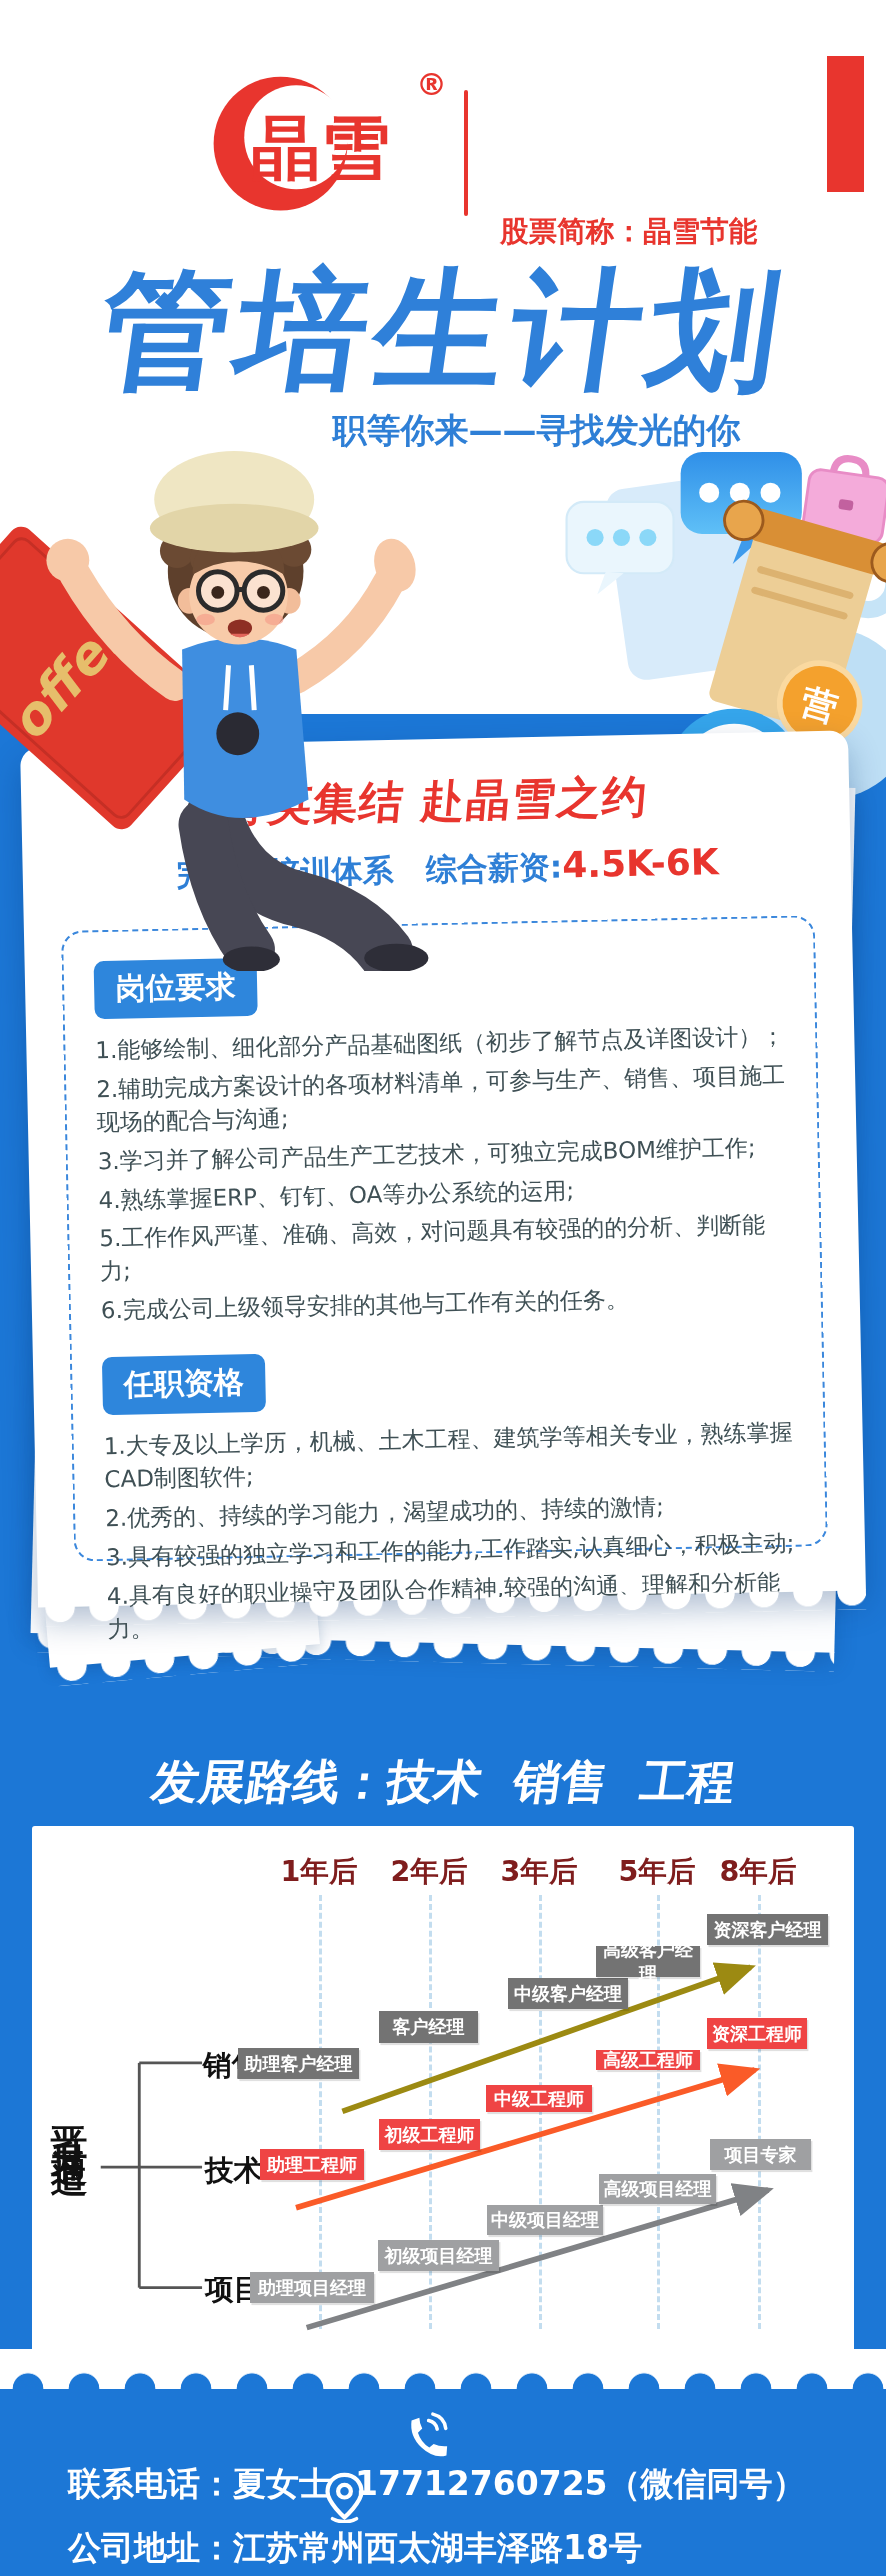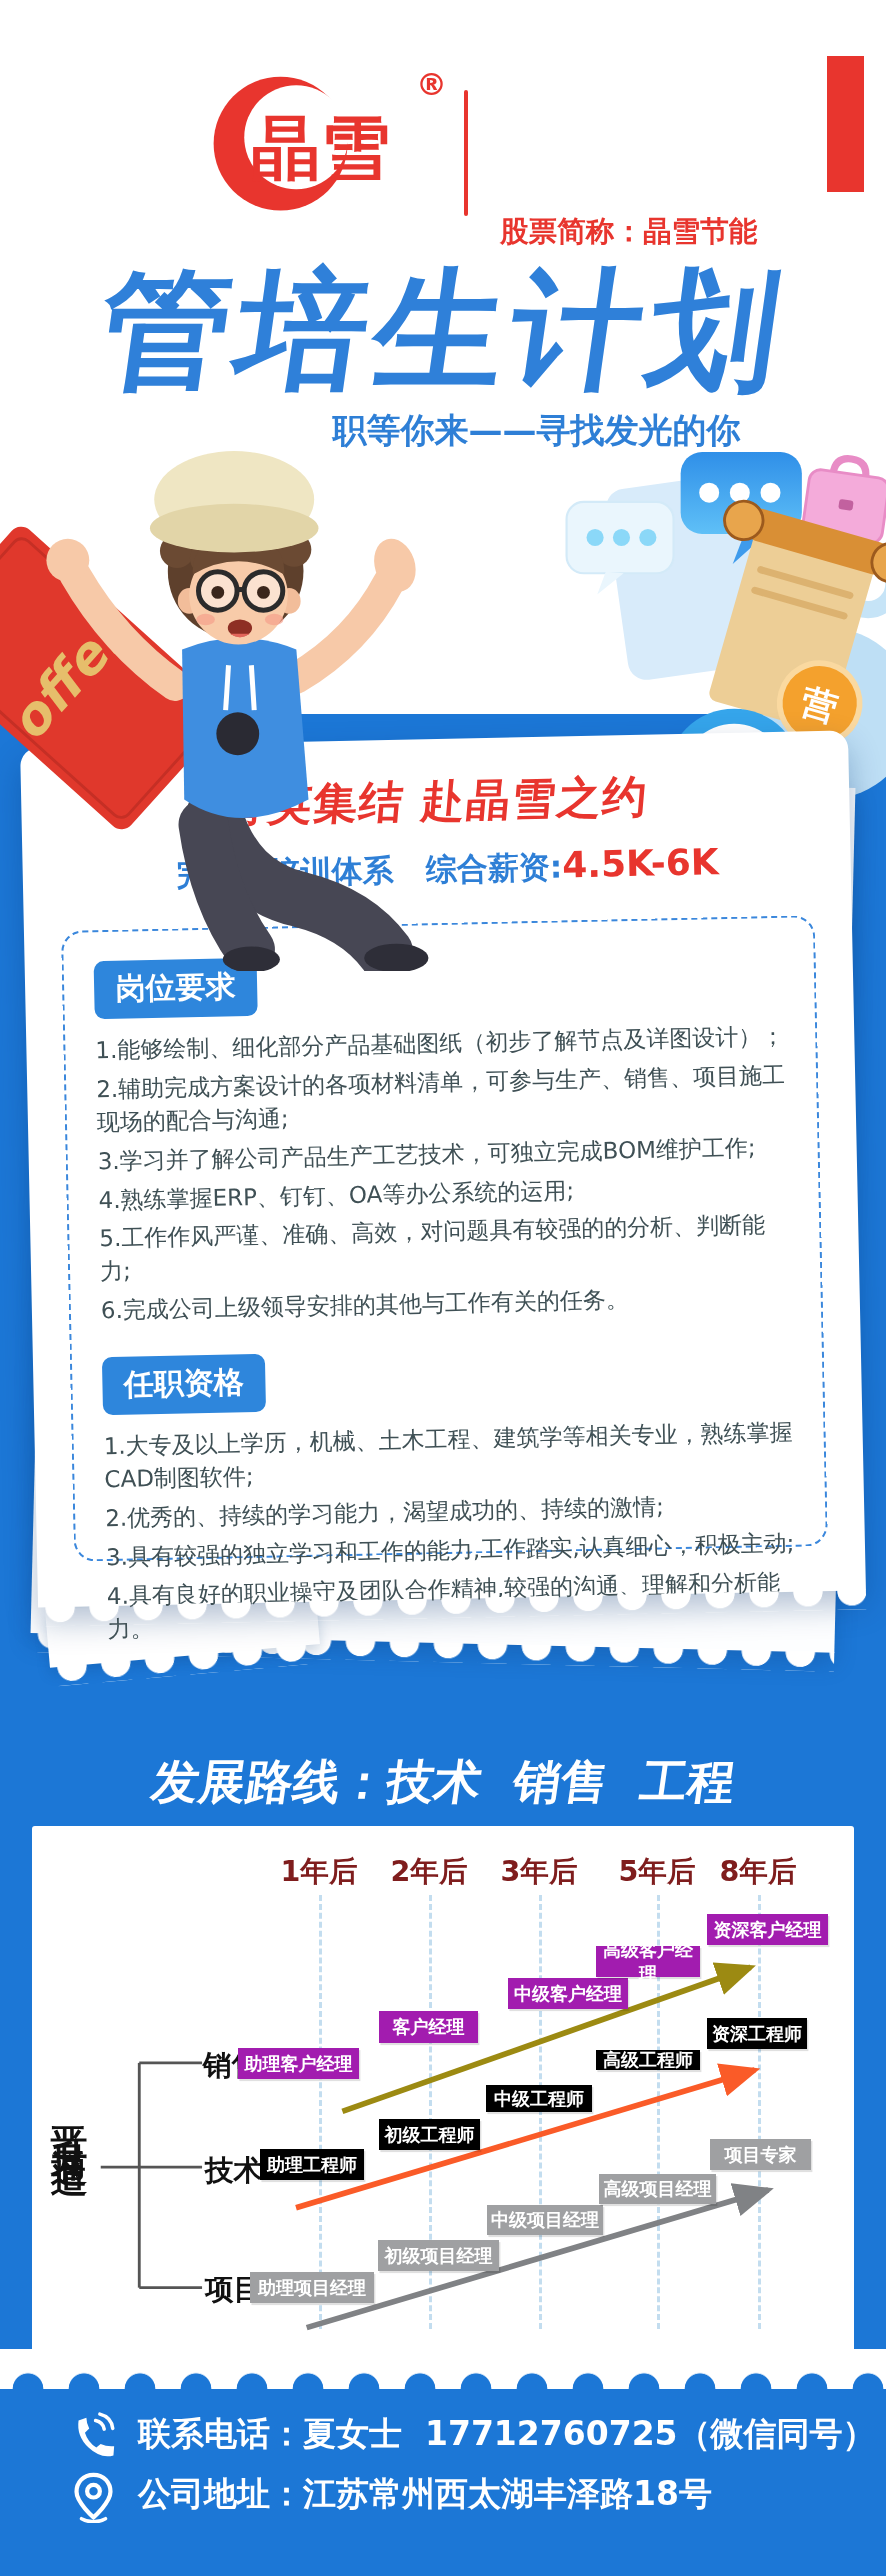--- a/index.html
+++ b/index.html
@@ -63,32 +63,32 @@
   .chart-panel { position:absolute; left:32px; top:1826px; width:822px; height:538px; background:#ffffff;
     border-radius:2.9px; z-index:3; }
   .year-lbl { position:absolute; top:26px; width:114px; margin-left:-57px; text-align:center;
     font-size:28.6px; font-weight:900; color:#7f1d1d; }
   .vdash { position:absolute; top:69px; height:434px; width:0; border-left:3.6px dashed #c3ddef; }
   .channel { position:absolute; left:11.4px; top:271px; writing-mode:vertical-rl; text-orientation:upright;
     font-size:37px; font-weight:900; color:#111111; letter-spacing:11.4px; }
   .track-lbl { position:absolute; font-size:28.6px; font-weight:900; color:#111111; }
   .role-box { position:absolute; color:#ffffff; font-weight:700; font-size:18px; text-align:center;
     display:flex; align-items:center; justify-content:center; box-shadow:1.4px 2.1px 0 rgba(0,0,0,.12); }
-  .gold { background:#a21caf; }
-  .orange { background:#000000; }
+  .gold { background:#737373; }
+  .orange { background:#ef4444; }
   .gray { background:#9fa0a2; }
   .arrows-svg, .bracket-svg { position:absolute; left:0; top:0; }
 
   
   .perf { position:absolute; left:0; top:2349px; width:887px; height:40px; background:#ffffff; z-index:3; }
   .perf::after { content:""; position:absolute; left:0; right:0; bottom:0; height:18.6px;
     background-image:radial-gradient(circle at 28px 18.6px, #1c77d6 15px, rgba(28,119,214,0) 15.7px);
     background-size:56px 18.6px; background-repeat:repeat-x; }
 
-  .contact-row { position:absolute; left:68px; z-index:3; display:flex; align-items:flex-start; color:#ffffff; }
+  .contact-row { position:absolute; left:68px; z-index:3; display:flex; align-items:center; color:#ffffff;flex-direction:column; }
   .contact-row .icon { width:50px; text-align:center; margin-right:20px; }
   .contact-text { font-size:33px; font-weight:800; white-space:pre; }
 </style>
 </head>
 <body>
 
 <div class="page">
 
   <svg class="logo-svg" width="236" height="146" viewBox="0 0 330 205">
     <circle cx="97" cy="102" r="94" fill="#e8352e"></circle>

